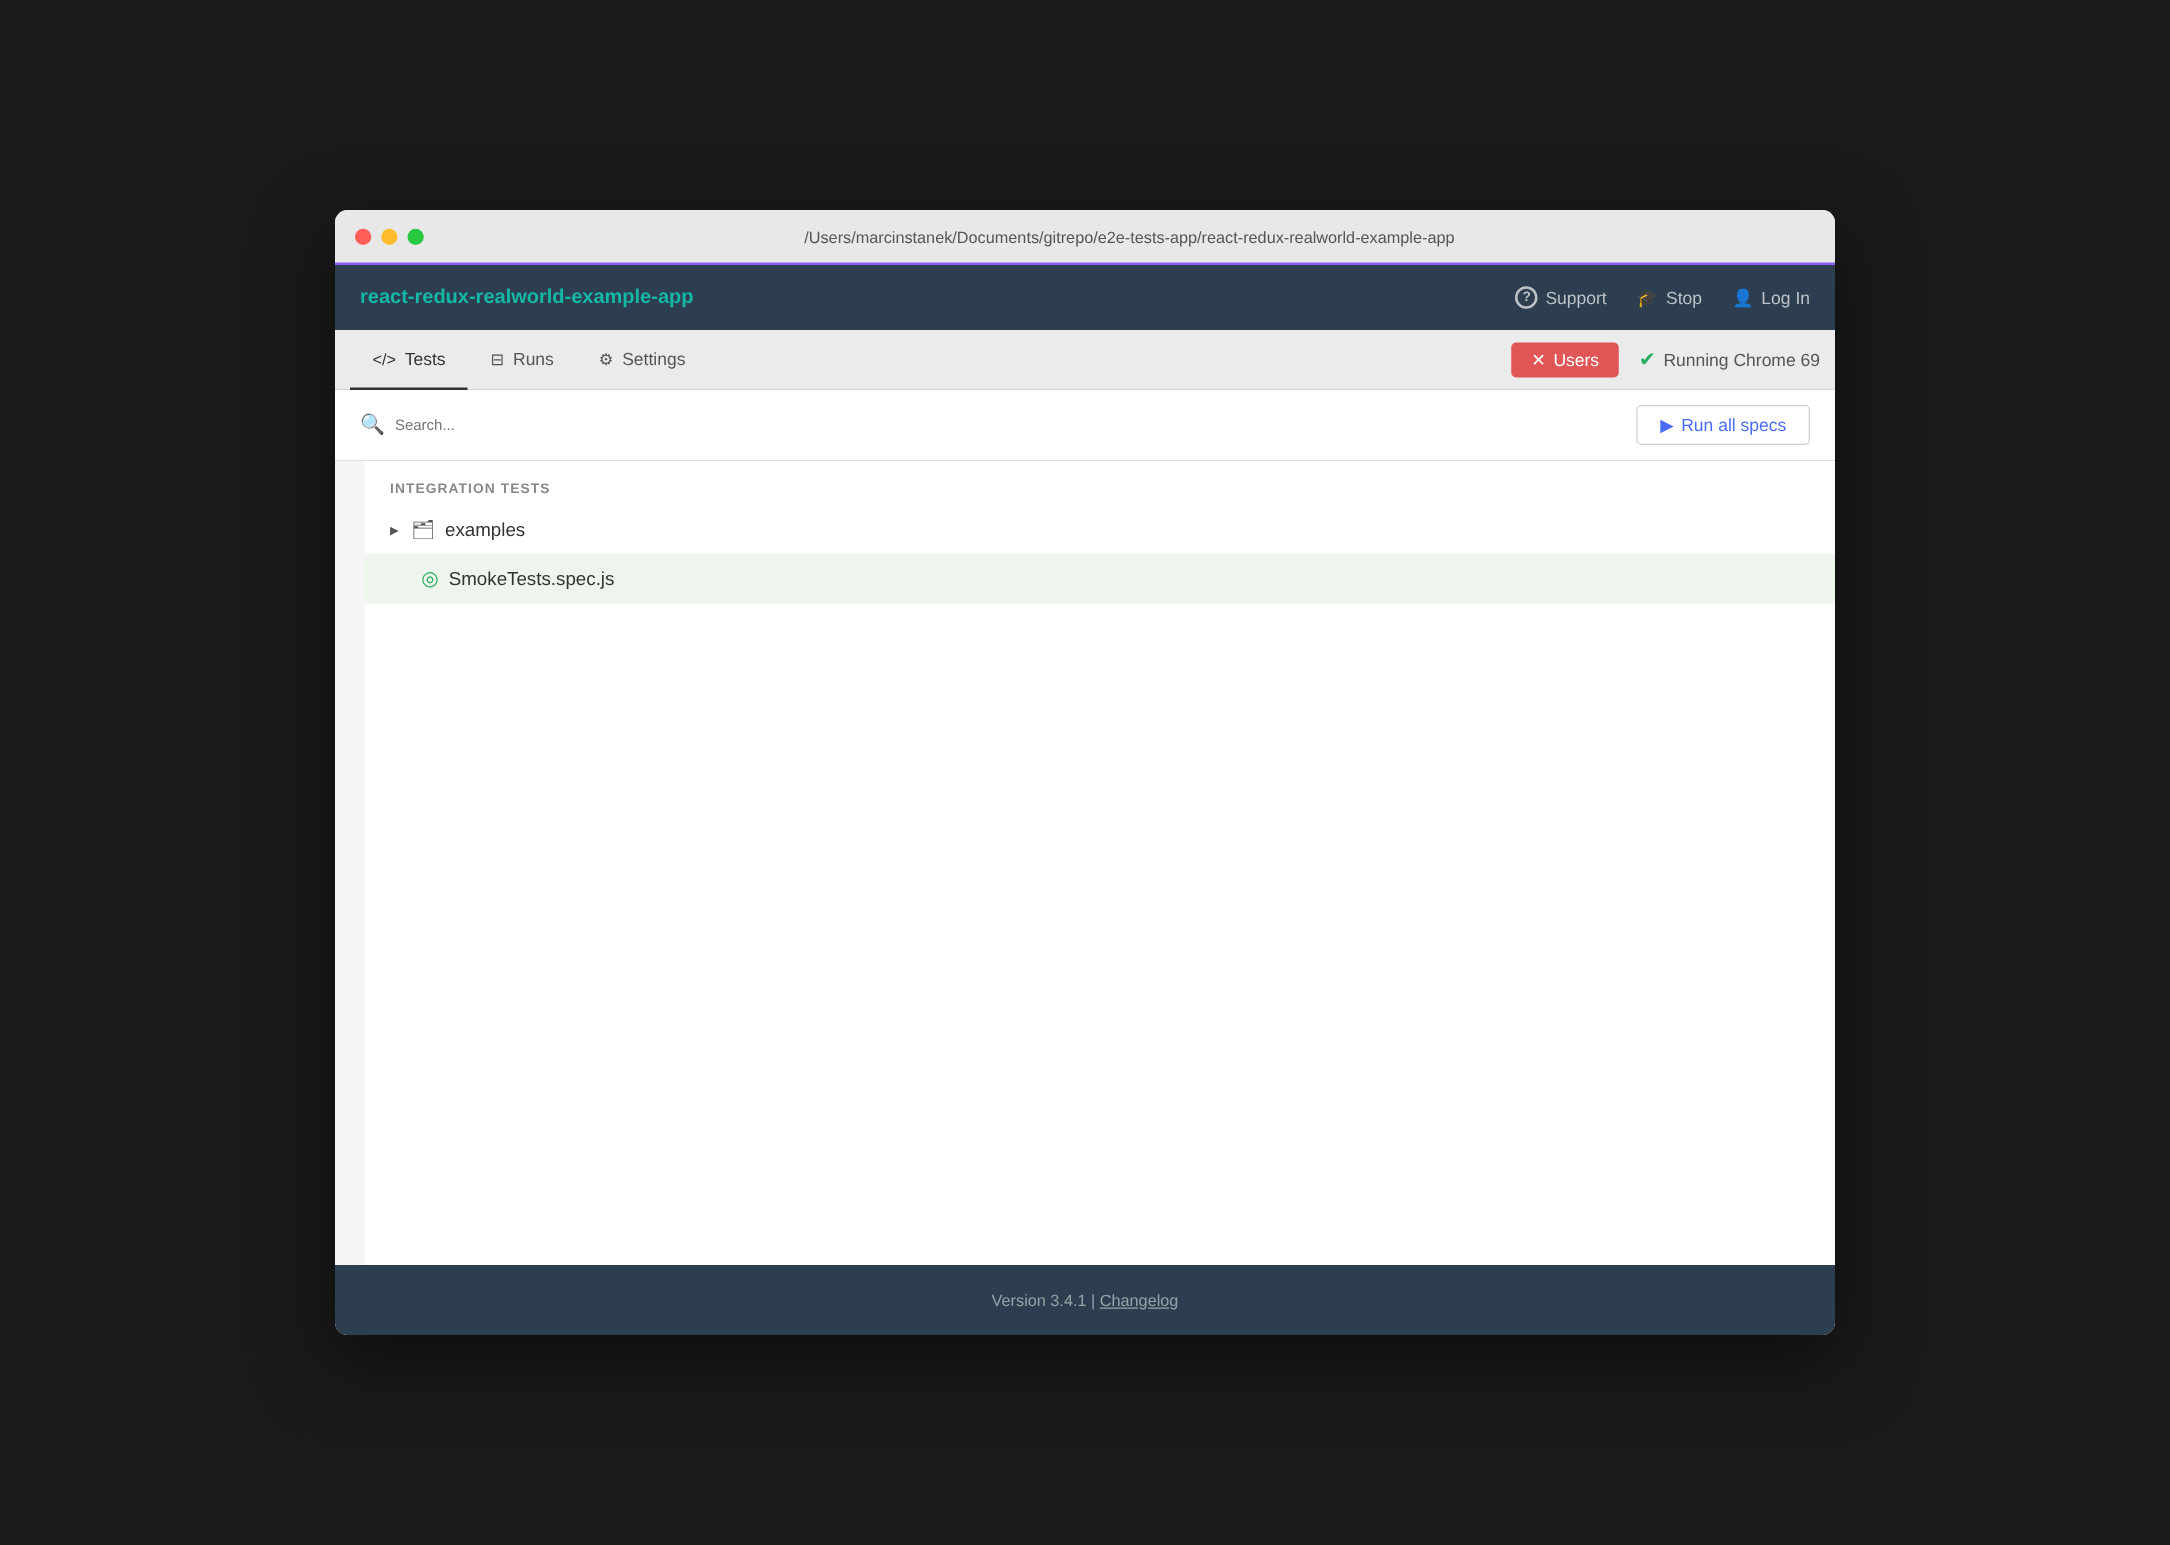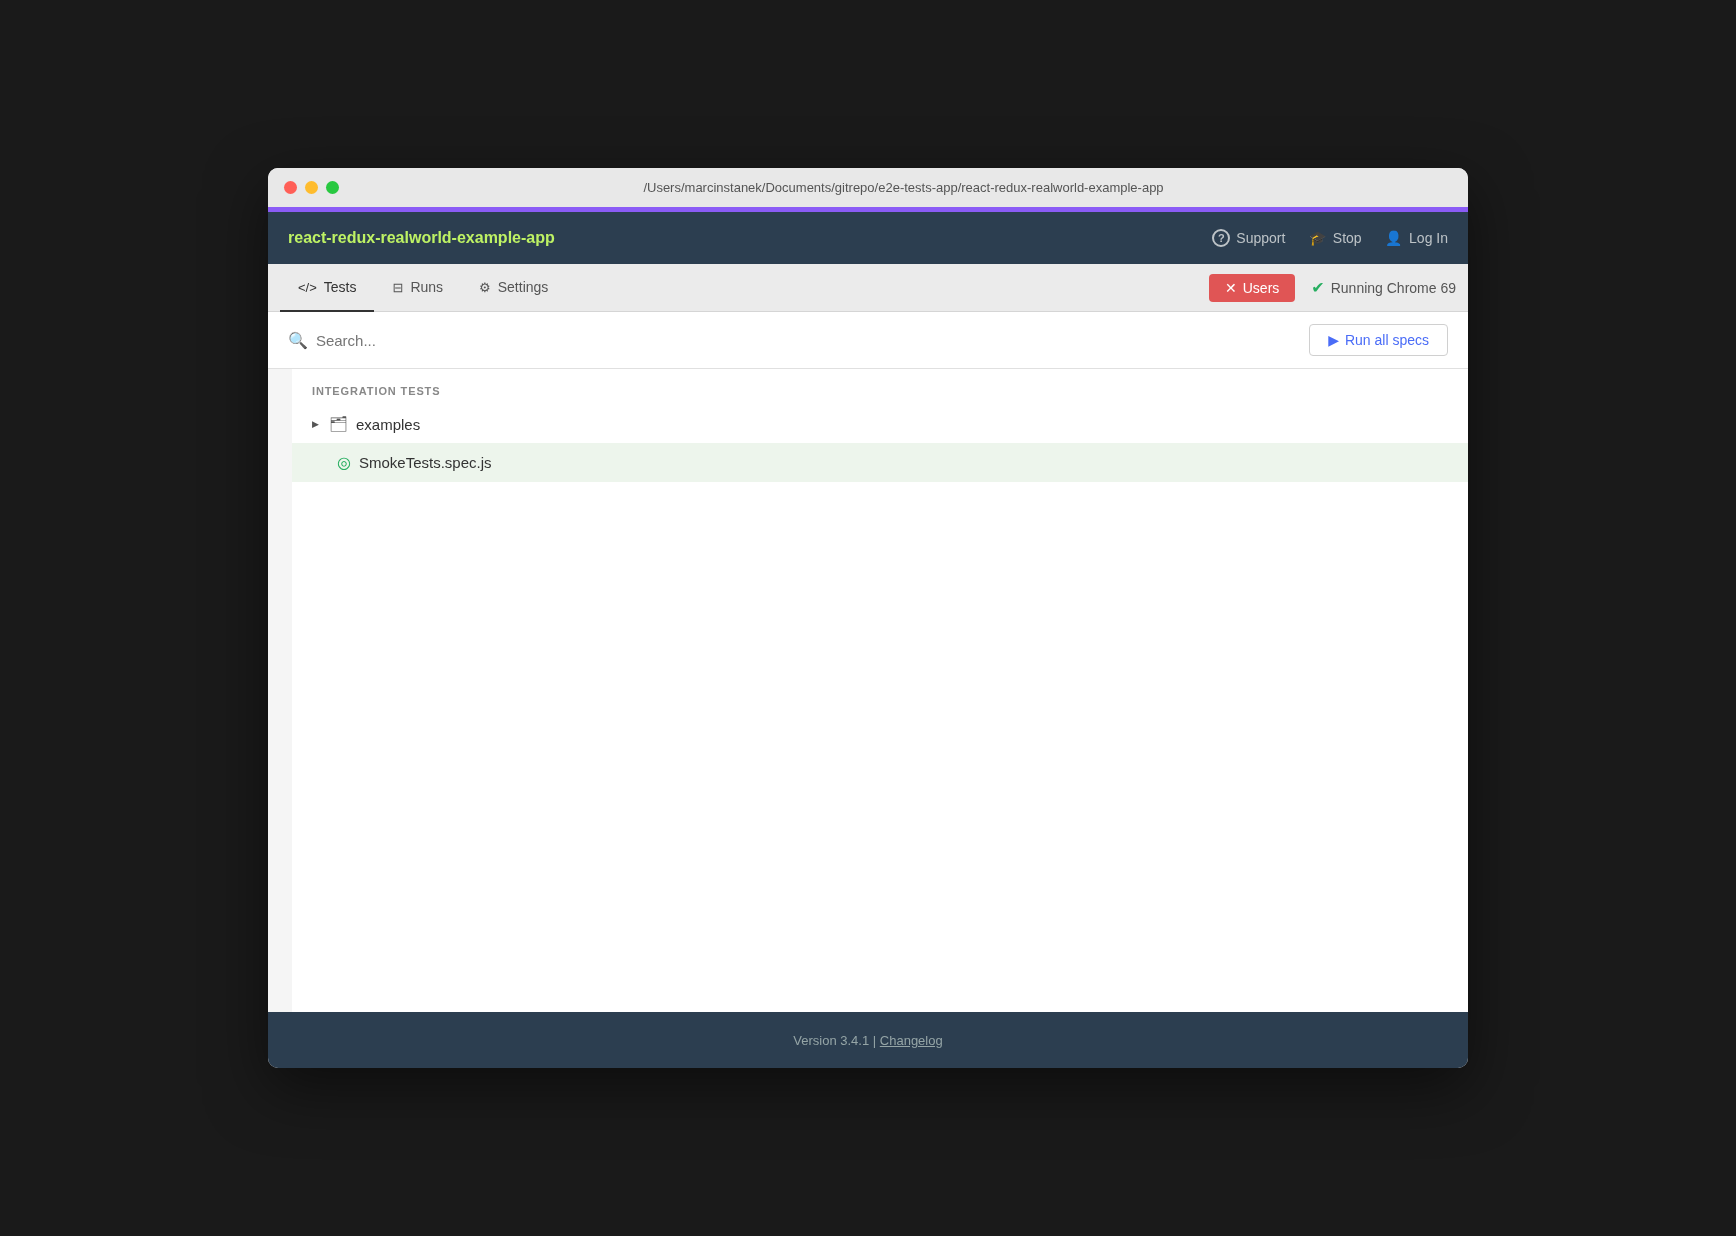--- a/index.html
+++ b/index.html
@@ -23,21 +23,21 @@
       flex-direction: column;
     }
 
     
     .title-bar {
       background: #e8e8e8;
       height: 44px;
       display: flex;
       align-items: center;
       padding: 0 16px;
-      border-bottom: 5px solid #8b5cf6;
+      border-bottom: 2px solid #8b5cf6;
       flex-shrink: 0;
     }
 
     .title-bar-buttons {
       display: flex;
       gap: 8px;
       margin-right: 16px;
     }
 
     .title-bar-btn {
@@ -64,21 +64,21 @@
     .app-header {
       background: #2c3e50;
       height: 52px;
       display: flex;
       align-items: center;
       padding: 0 20px;
       flex-shrink: 0;
     }
 
     .app-title {
-      color: #bef264;
+      color: #14b8a6;
       font-size: 16px;
       font-weight: 600;
       flex: 1;
     }
 
     .header-nav {
       display: flex;
       align-items: center;
       gap: 24px;
     }
@@ -166,21 +166,21 @@
 
     .search-icon-wrap {
       color: #999;
       margin-right: 8px;
       font-size: 16px;
     }
 
     .search-input {
       border: none;
       outline: none;
-      font-size: 15px;
+      font-size: 12px;
       color: #701a75;
       background: transparent;
       flex: 1;
     }
 
     .run-all-btn {
       display: flex;
       align-items: center;
       gap: 6px;
       background: white;

